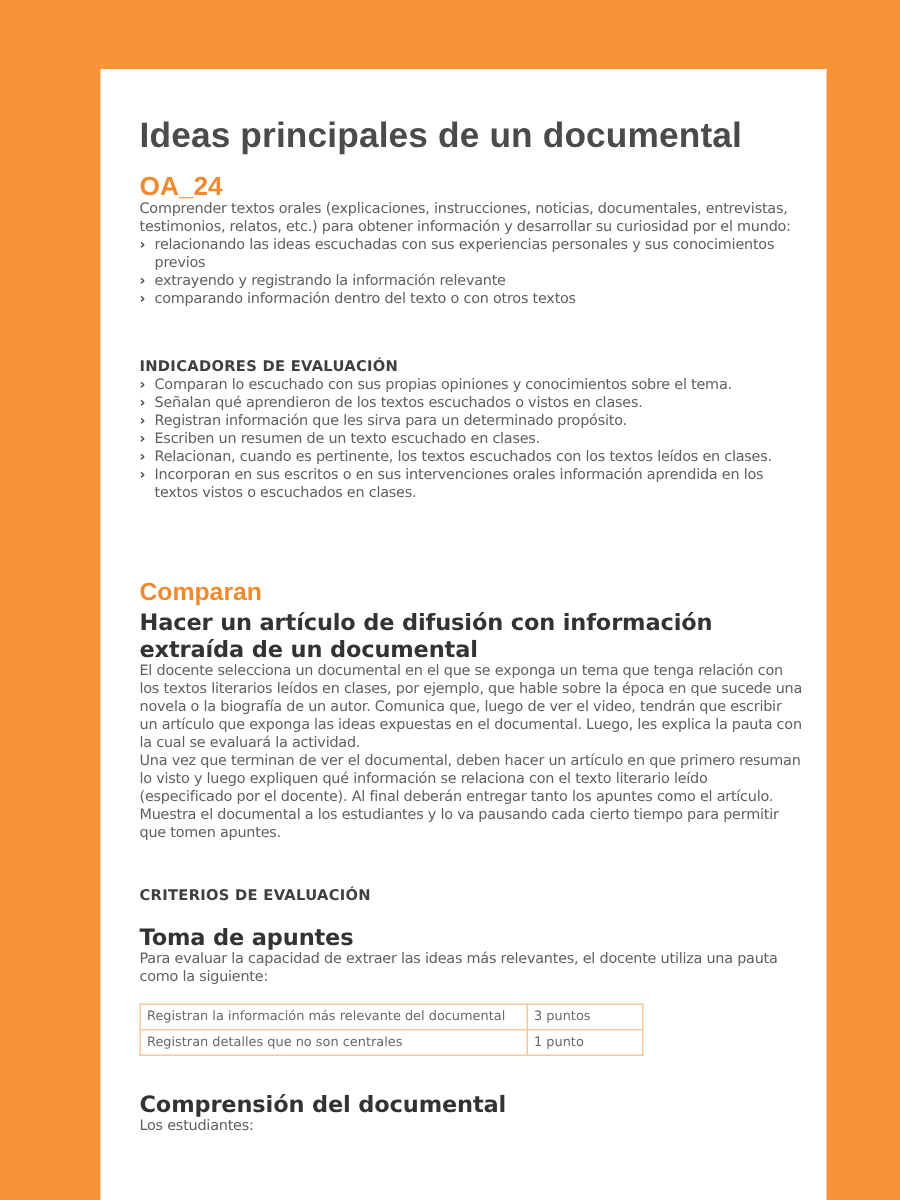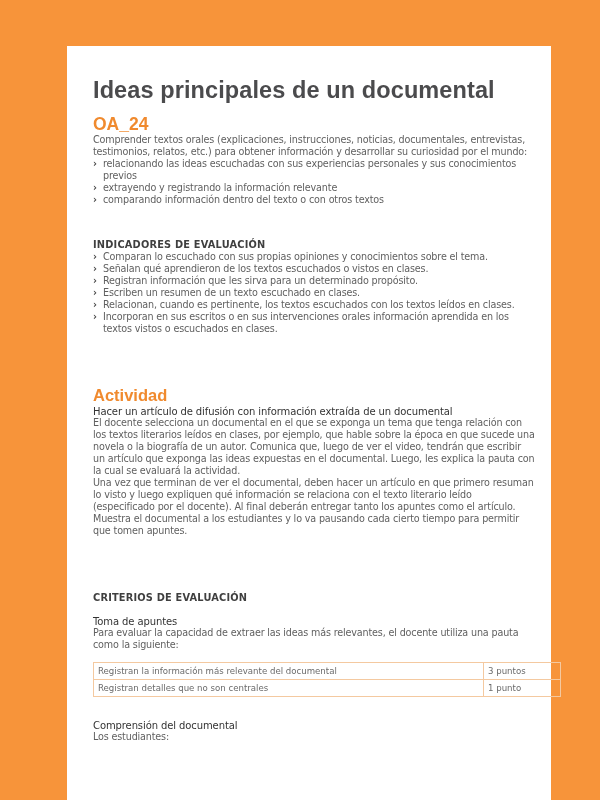--- a/index.html
+++ b/index.html
@@ -32,23 +32,23 @@
   .bullets li .chev {
     position: absolute; left: 0; top: 0; font-weight: bold; color: #4a4a4a; font-size: 9.6px;
   }
   .h-caps {
     font-size: 9.8px; font-weight: bold; color: #3f3f3f; letter-spacing: 0.2px;
   }
   .act {
     font-family: "Liberation Sans", sans-serif; font-weight: bold;
     font-size: 16.5px; color: #f08a2e;
   }
-  .sub { font-size: 10px; color: #333333; letter-spacing: -0.1px; }
+  .sub { font-size: 15px; color: #333333; letter-spacing: -0.1px; font-weight: bold; }
   table.rubric {
-    border-collapse: collapse; width: 468px; font-size: 8.6px; color: #6a6a6a;
+    border-collapse: collapse; width: 336px; font-size: 8.6px; color: #6a6a6a;
   }
   table.rubric td {
     border: 1px solid #f4c9a0; height: 16px; padding: 0 4px; white-space: nowrap;
   }
   table.rubric td.pts { width: 68px; }
 </style>
 </head>
 <body>
 
 <div class="page">
@@ -72,21 +72,21 @@
         <li><span class="chev">›</span><span>Comparan lo escuchado con sus propias opiniones y conocimientos sobre el tema.</span></li>
         <li><span class="chev">›</span><span>Señalan qué aprendieron de los textos escuchados o vistos en clases.</span></li>
         <li><span class="chev">›</span><span>Registran información que les sirva para un determinado propósito.</span></li>
         <li><span class="chev">›</span><span>Escriben un resumen de un texto escuchado en clases.</span></li>
         <li><span class="chev">›</span><span>Relacionan, cuando es pertinente, los textos escuchados con los textos leídos en clases.</span></li>
         <li><span class="chev">›</span><span>Incorporan en sus escritos o en sus intervenciones orales información aprendida en los textos vistos o escuchados en clases.</span></li>
       </ul>
     </div>
 
     <div class="abs" style="top:340px;">
-      <div class="act">Actividad</div>
+      <div class="act">Comparan</div>
       <div class="sub" style="margin-top:1px;">Hacer un artículo de difusión con información extraída de un documental</div>
       <div class="txt">El docente selecciona un documental en el que se exponga un tema que tenga relación con los textos literarios leídos en clases, por ejemplo, que hable sobre la época en que sucede una novela o la biografía de un autor. Comunica que, luego de ver el video, tendrán que escribir un artículo que exponga las ideas expuestas en el documental. Luego, les explica la pauta con la cual se evaluará la actividad.</div>
       <div class="txt">Una vez que terminan de ver el documental, deben hacer un artículo en que primero resuman lo visto y luego expliquen qué información se relaciona con el texto literario leído (especificado por el docente). Al final deberán entregar tanto los apuntes como el artículo.</div>
       <div class="txt">Muestra el documental a los estudiantes y lo va pausando cada cierto tiempo para permitir que tomen apuntes.</div>
     </div>
 
     <div class="abs" style="top:546px;">
       <div class="h-caps">CRITERIOS DE EVALUACIÓN</div>
       <div class="sub" style="margin-top:13px;">Toma de apuntes</div>
       <div class="txt">Para evaluar la capacidad de extraer las ideas más relevantes, el docente utiliza una pauta como la siguiente:</div>

